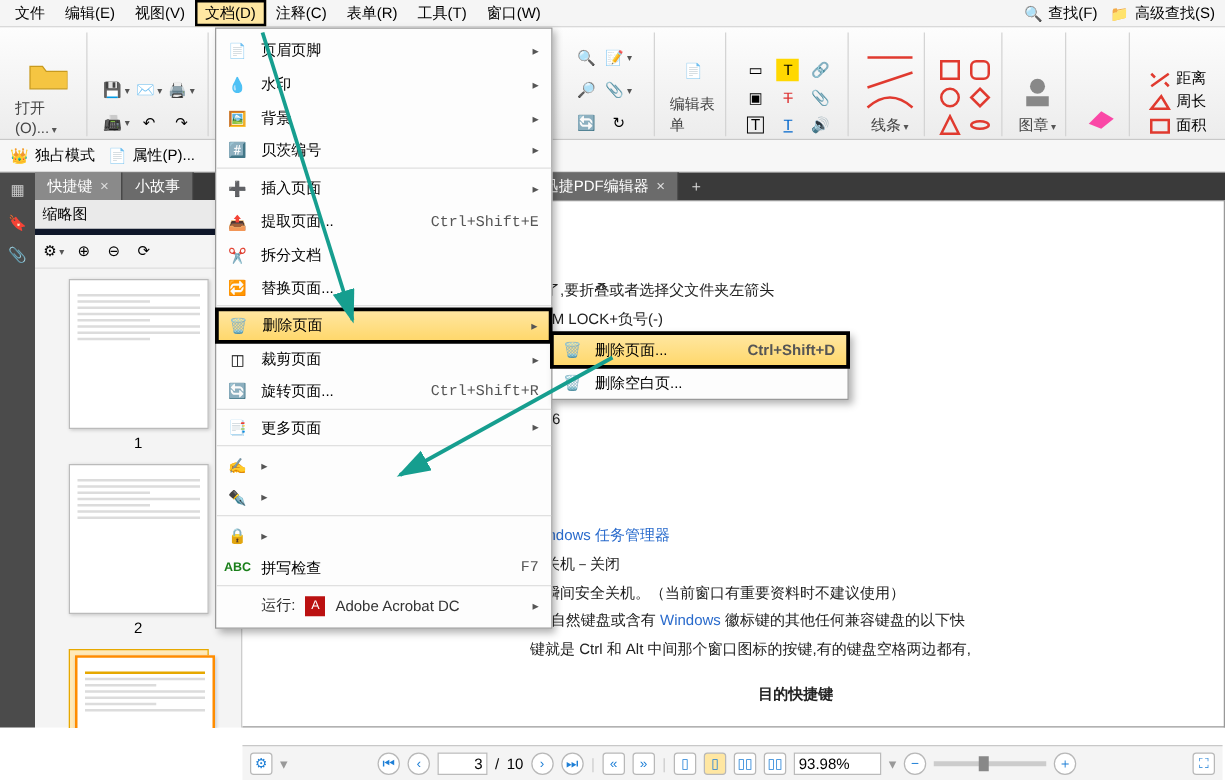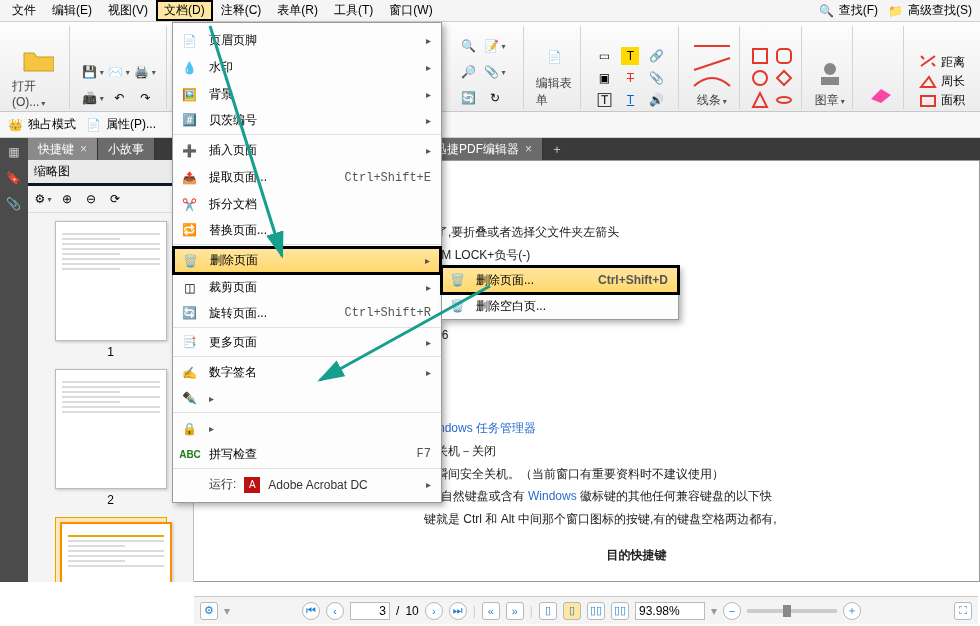--- a/index.html
+++ b/index.html
@@ -37,21 +37,21 @@
 
 
 .doctabs { position:absolute; left:28px; top:0; right:0; height:22px; background:#3a3a3a; display:flex; align-items:stretch; z-index:1; }
 .doctab { background:#6b6b6b; color:#fff; padding:3px 10px; border-right:1px solid #333; display:flex; align-items:center; gap:6px; }
 .doctab.active { background:#8a8a8a; }
 .doctab .x { color:#ddd; }
 .addtab { color:#ddd; padding:3px 8px; }
 
 
 .thumbpanel { width:166px; background:#f4f4f4; border-right:1px solid #c0c0c0; margin-top:22px; display:flex; flex-direction:column; }
-.thumbpanel .hdr { background:#eaeaea; padding:3px 6px; border-bottom:3px solid #0f172a; display:flex; justify-content:space-between; }
+.thumbpanel .hdr { background:#eaeaea; padding:3px 6px; border-bottom:5px solid #0f172a; display:flex; justify-content:space-between; }
 .thumbpanel .tools { padding:4px 6px; display:flex; align-items:center; gap:6px; border-bottom:1px solid #ddd; }
 .thumbs { flex:1; overflow:auto; padding:8px; display:flex; flex-direction:column; gap:10px; align-items:center; }
 .thumb { width:112px; }
 .thumb .pg { width:112px; height:120px; background:#fff; border:1px solid #bbb; box-shadow:1px 1px 3px rgba(0,0,0,.2); position:relative; padding:8px 6px; }
 .thumb.sel { background:#ffe9b8; padding:4px; border:1px solid #e6a800; }
 .thumb.sel .pg { border:2px solid #ff8c00; }
 .thumb .num { text-align:center; margin-top:4px; }
 .fake-line { height:2px; background:#dcdcdc; margin:3px 0; }
 .fake-line.short { width:60%; }
 
@@ -223,21 +223,21 @@
   </div>
   <div class="rgroup" style="width:46px">
     <div class="bigico">
         <svg width="28" height="24">
           <polygon points="4,18 14,8 24,14 14,22" fill="#f08" opacity=".7"></polygon>
         </svg>
       </div>
   </div>
   <div class="rgroup" style="width:70px;border-right:none">
     <div style="display:flex;flex-direction:column;gap:2px;align-items:flex-start">
-      <div style="display:flex;gap:4px;align-items:flex-start">
+      <div style="display:flex;gap:4px;align-items:flex-end">
           <svg width="18" height="14">
             <path d="M2 12L16 2M2 2l3 3M16 12l-3-3" class="shape-red"></path>
           </svg>
           <span>距离</span>
         </div>
       <div style="display:flex;gap:4px;align-items:center">
           <svg width="18" height="14">
             <path d="M2 12h14l-6-10z" class="shape-red"></path>
           </svg>
           <span>周长</span>
@@ -439,21 +439,20 @@
       <span class="rlabel">旋转页面...</span>
       <span class="rshort">Ctrl+Shift+R</span>
     </div>
   <div class="row sep-after">
       <span class="ric">📑</span>
       <span class="rlabel">更多页面</span>
       <span class="arr">▸</span>
     </div>
   <div class="row">
       <span class="ric">✍️</span>
-      <span class="rlabel">数字签名</span>
       <span class="arr">▸</span>
     </div>
   <div class="row sep-after">
       <span class="ric">✒️</span>
       <span class="arr">▸</span>
     </div>
   <div class="row">
       <span class="ric">🔒</span>
       <span class="arr">▸</span>
     </div>

